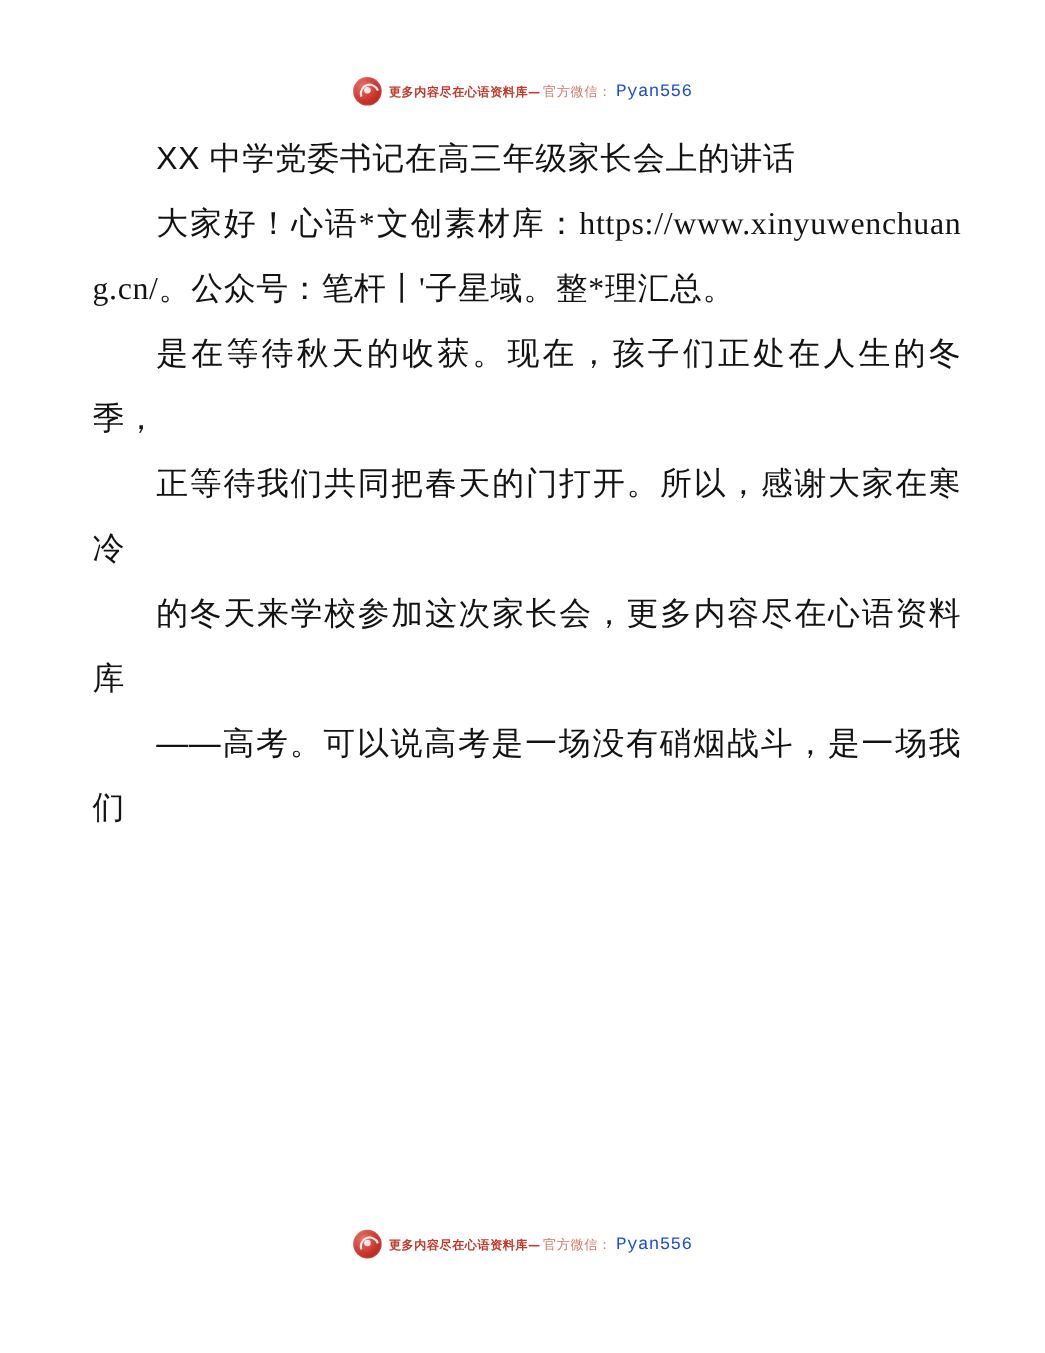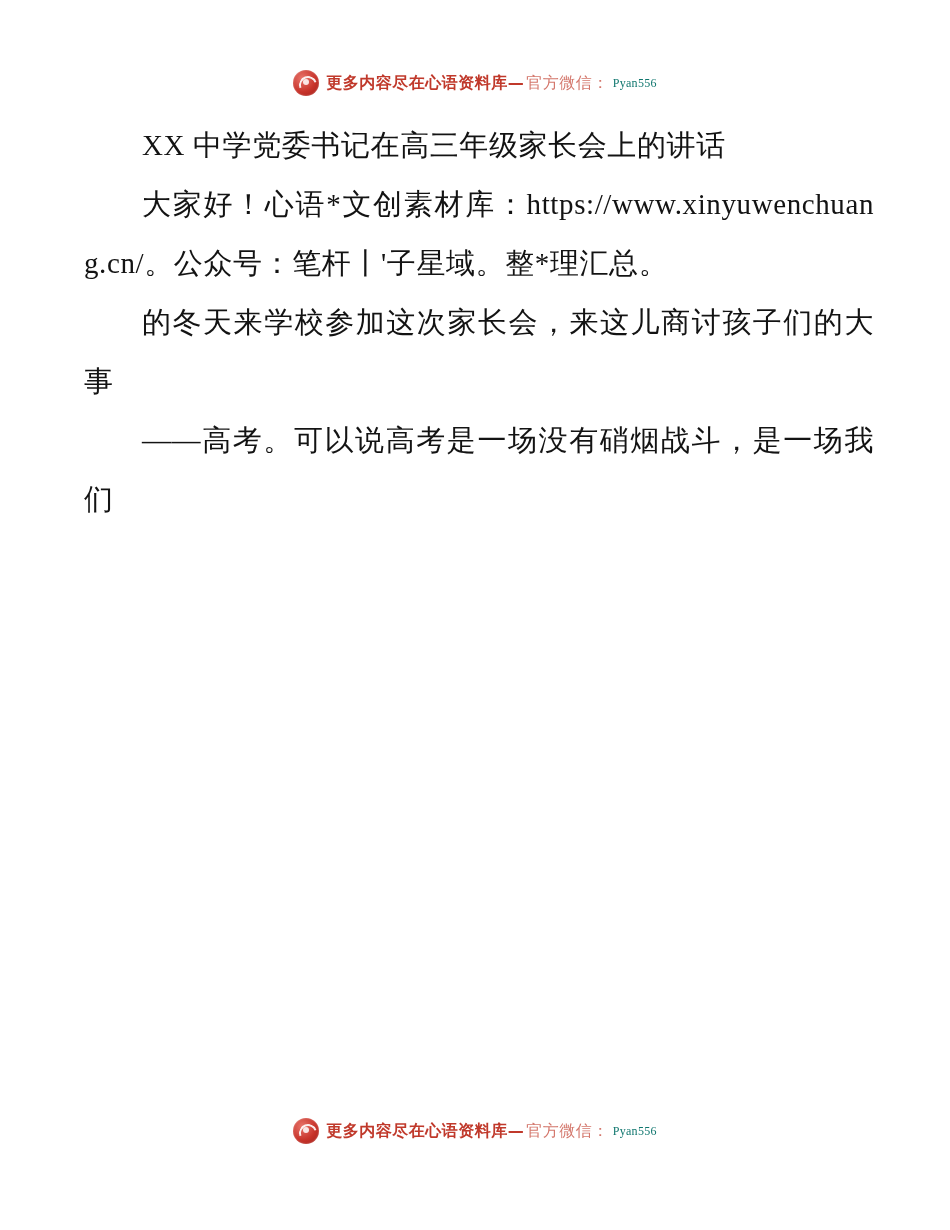--- a/index.html
+++ b/index.html
@@ -68,50 +68,50 @@
     top: 9px;
     width: 6px;
     height: 6px;
     border-radius: 50%;
     background: #ffffff;
     opacity: 0.85;
   }
 
   .wm-text-main {
     font-family: "DejaVu Sans", sans-serif;
-    font-size: 16px;
+    font-size: 11px;
     font-weight: bold;
     color: #c0392b;
     letter-spacing: 0.5px;
   }
   .wm-text-sub {
     font-family: "DejaVu Sans", sans-serif;
-    font-size: 16px;
+    font-size: 12px;
     color: #d4776c;
     letter-spacing: 0.5px;
     margin-left: 2px;
   }
   .wm-text-handle {
-    font-family: Liberation Serif, serif;
-    font-size: 12px;
-    color: #0f766e;
+    font-family: Liberation Mono, monospace;
+    font-size: 16px;
+    color: #1d4ed8;
     letter-spacing: 0.3px;
     margin-left: 4px;
   }
 
   
   .doc-body {
     position: absolute;
     left: 84px;
     top: 116px;
     width: 790px;
   }
 
   .para {
-    font-family: Liberation Serif, serif;
+    font-family: Liberation Sans, sans-serif;
     font-size: 29px;
     line-height: 59px;
     color: #131313;
     letter-spacing: 0.6px;
     text-align: justify;
     text-justify: inter-character;
     margin: 0;
     word-break: break-all;
   }
   .indent {
@@ -129,21 +129,23 @@
   <div class="watermark watermark-top">
     <span class="wm-logo"></span>
     <span class="wm-text-main">更多内容尽在心语资料库—</span>
     <span class="wm-text-sub">官方微信：</span>
     <span class="wm-text-handle">Pyan556</span>
   </div>
 
   <div class="doc-body">
     <p class="para indent">XX 中学党委书记在高三年级家长会上的讲话</p>
     <p class="para indent mono-ish">大家好！心语*文创素材库：https://www.xinyuwenchuang.cn/。公众号：笔杆丨'子星域。整*理汇总。</p>
-    <p class="para indent">的冬天来学校参加这次家长会，来这儿商讨孩子们的大事</p>
+    <p class="para indent">是在等待秋天的收获。现在，孩子们正处在人生的冬季，</p>
+    <p class="para indent">正等待我们共同把春天的门打开。所以，感谢大家在寒冷</p>
+    <p class="para indent">的冬天来学校参加这次家长会，更多内容尽在心语资料库</p>
     <p class="para indent">——高考。可以说高考是一场没有硝烟战斗，是一场我们</p>
   </div>
 
   <div class="watermark watermark-bottom">
     <span class="wm-logo"></span>
     <span class="wm-text-main">更多内容尽在心语资料库—</span>
     <span class="wm-text-sub">官方微信：</span>
     <span class="wm-text-handle">Pyan556</span>
   </div>
 

